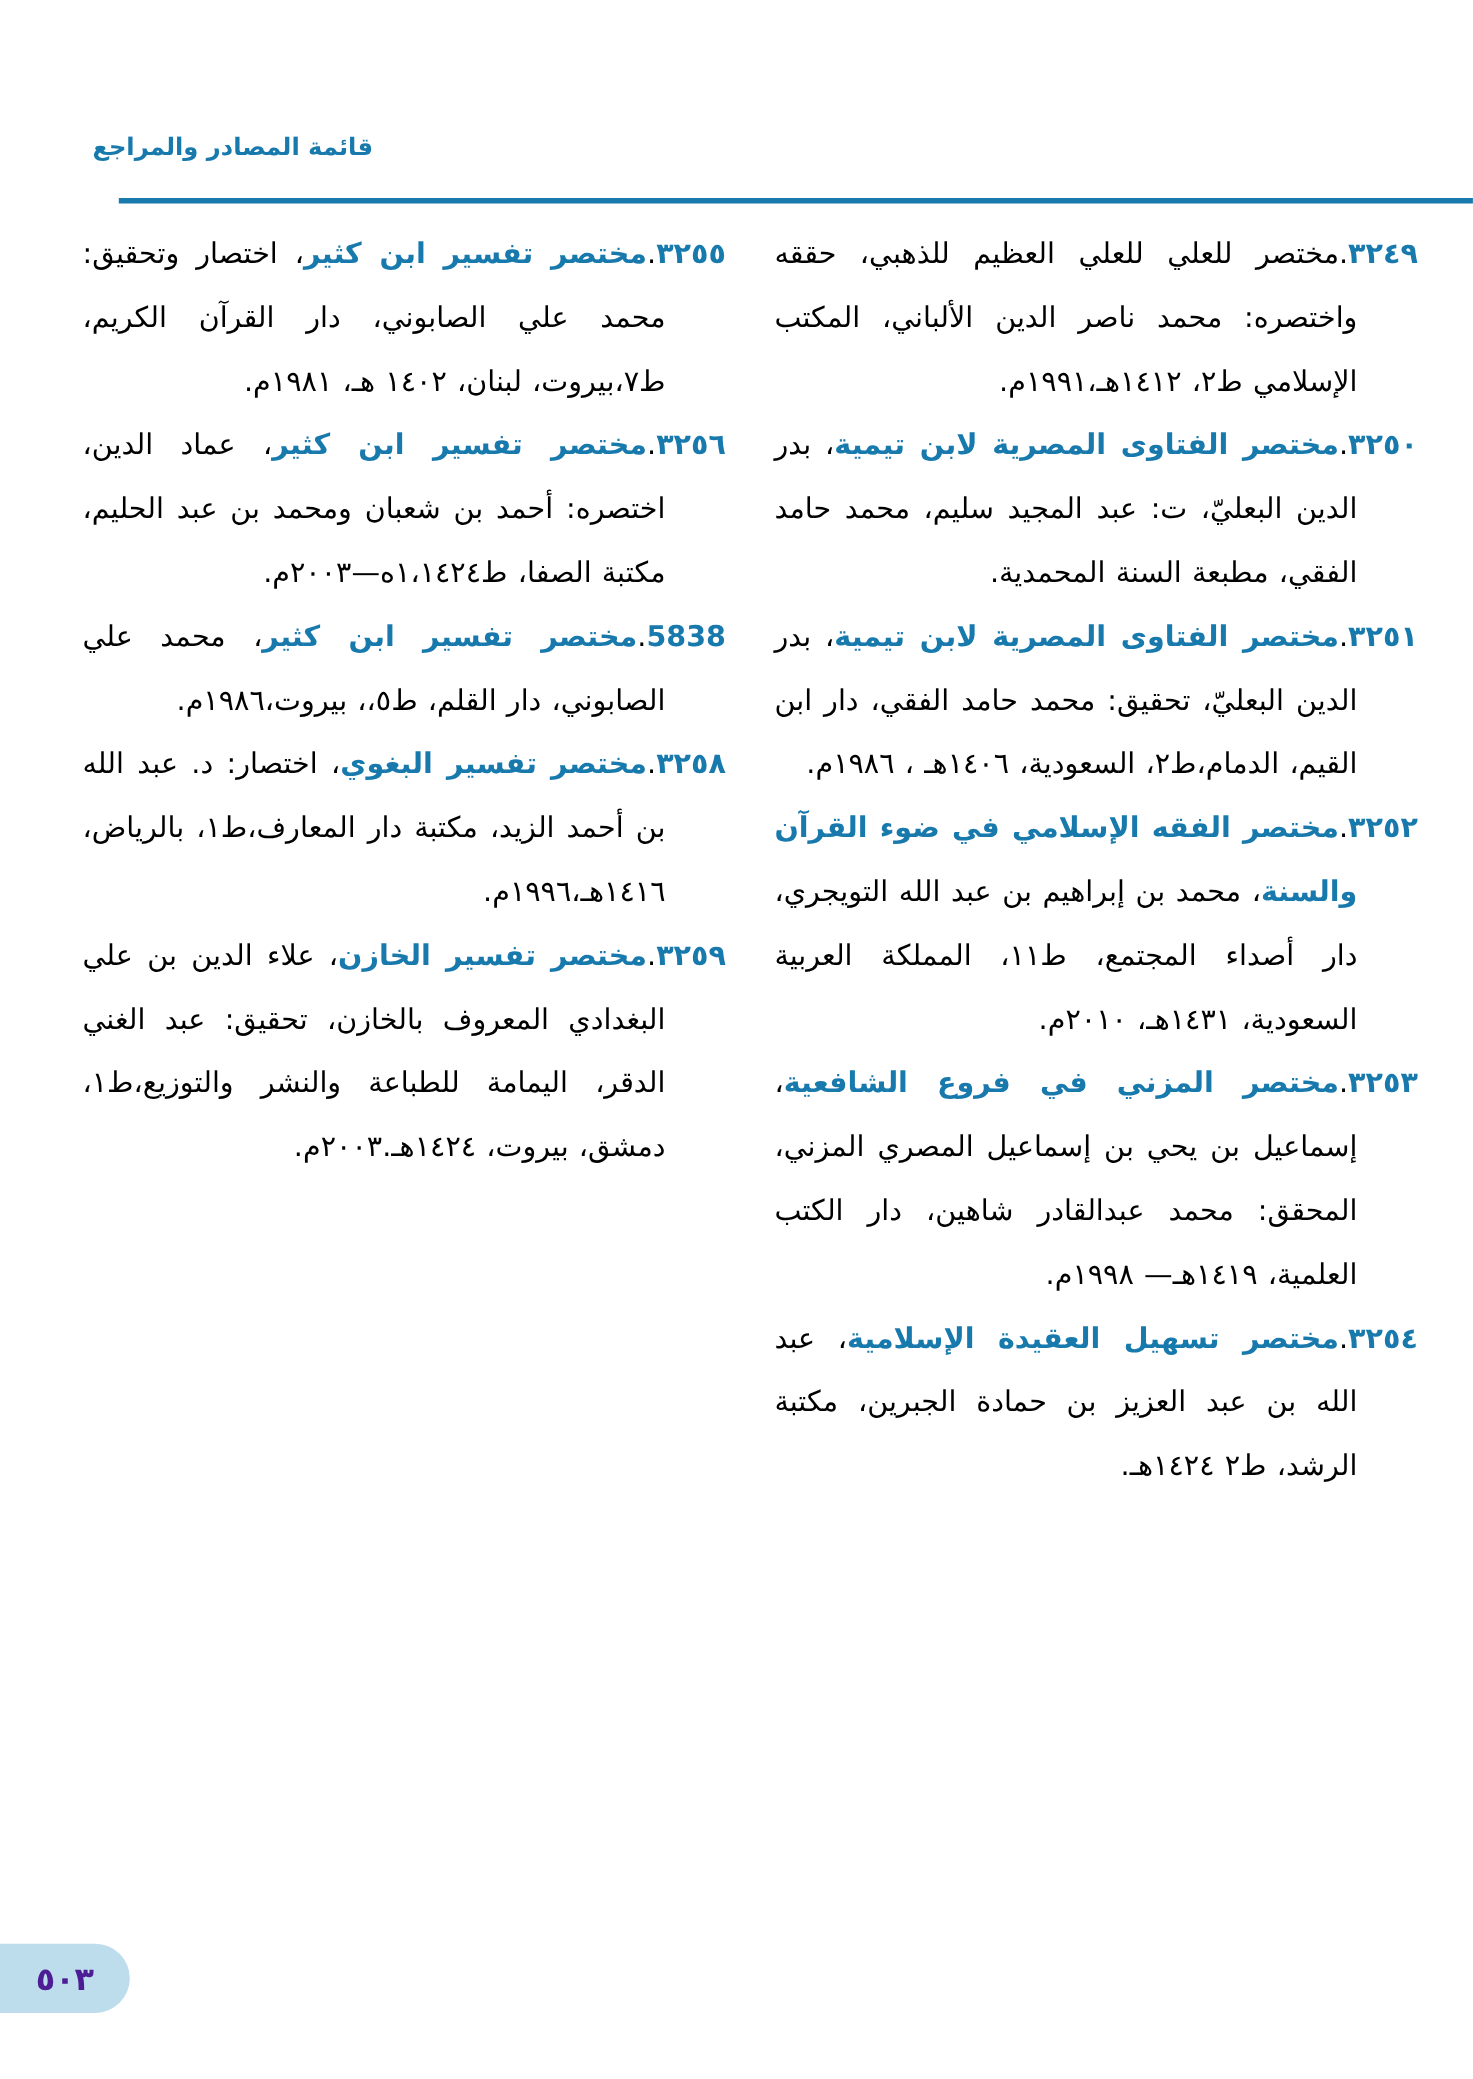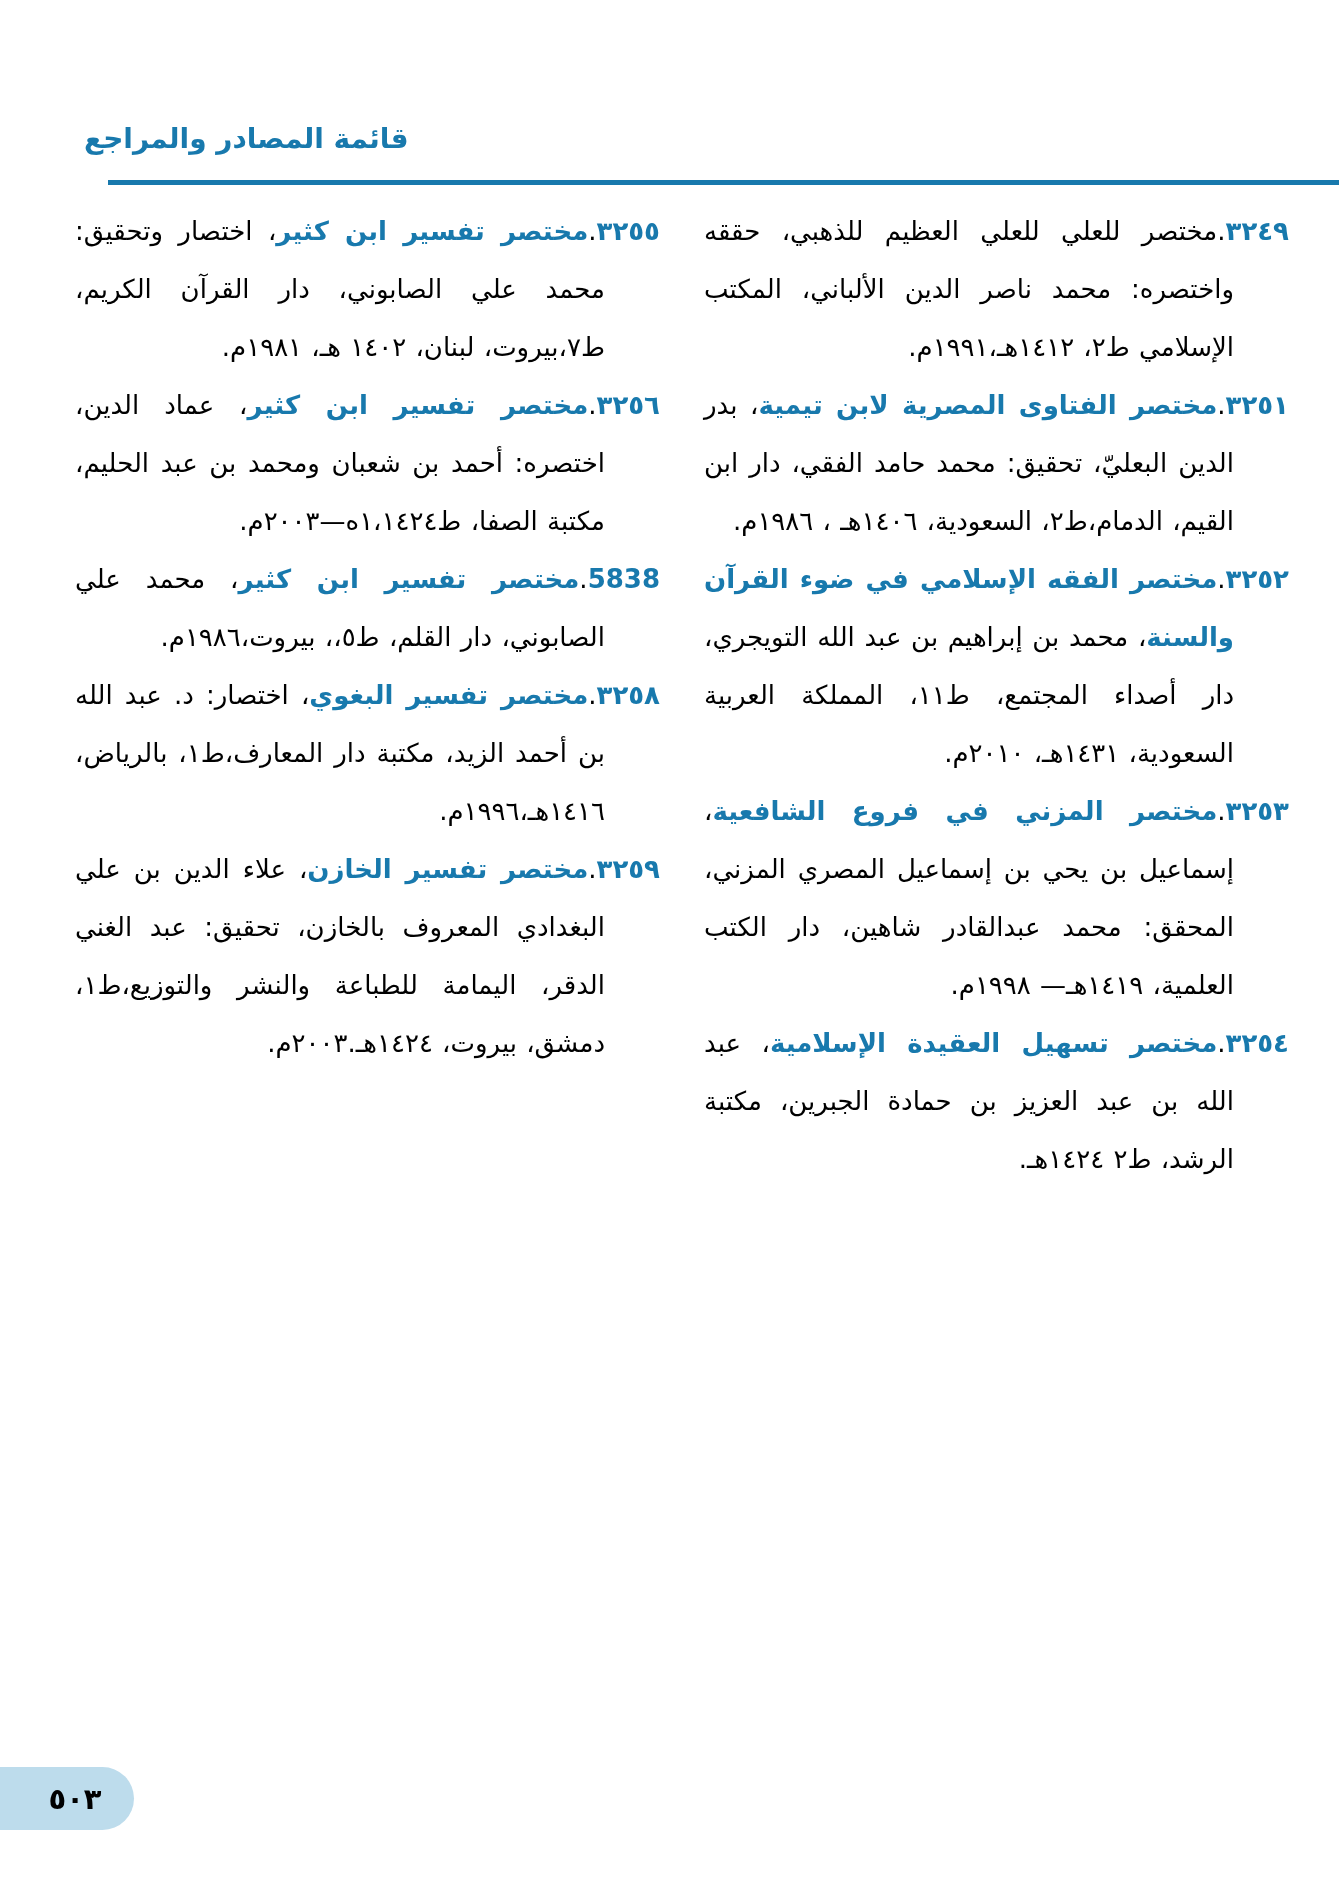--- a/index.html
+++ b/index.html
@@ -11,21 +11,21 @@
   .page{
     position:relative;
     width:1339px;height:1890px;
     background:#ffffff;
     overflow:hidden;
     font-family:"DejaVu Sans",sans-serif;
     color:#000;
   }
   .header-title{
     position:absolute;left:84px;top:122px;
-    font-size:28px;font-weight:700;color:var(--accent);
+    font-size:22px;font-weight:700;color:var(--accent);
     direction:rtl;white-space:nowrap;
   }
   .header-rule{
     position:absolute;left:108px;right:0;top:180px;height:5px;
     background:var(--accent);
   }
   .main{
     position:absolute;top:202px;left:75px;right:50px;height:1570px;
     display:flex;gap:44px;
   }
@@ -40,21 +40,21 @@
   .num{color:var(--accent);font-weight:700;}
   .dot{color:#000;}
   .entry-title{color:var(--accent);font-weight:700;}
   .entry-title.plain{color:#000;font-weight:400;}
   .body-text{color:#000;}
   .footer-badge{
     position:absolute;left:0;top:1767px;width:118px;height:63px;
     background:var(--badge-bg);
     border-radius:0 32px 32px 0;
     display:flex;align-items:center;justify-content:center;
-    color:#000000;font-size:29px;font-weight:700;padding-left:16px;
+    color:#4c1d95;font-size:29px;font-weight:700;
   }
   .footer-site{
     position:absolute;left:131px;top:1782px;
     direction:ltr;
     color:var(--link);font-size:30px;font-weight:600;
     letter-spacing:0.5px;
   }
 </style>
 </head>
 <body>
@@ -63,20 +63,21 @@
 
   <div class="header-title">قائمة المصادر والمراجع</div>
   <div class="header-rule"></div>
 
   <div class="main" dir="rtl">
 
     <div class="col">
 
       <p class="entry"><span class="num">٣٢٤٩</span><span class="dot">.</span><span class="entry-title plain">مختصر للعلي للعلي العظيم</span><span class="body-text"> للذهبي، حققه واختصره: محمد ناصر الدين الألباني، المكتب الإسلامي ط٢، ١٤١٢هـ،١٩٩١م.</span></p>
 
+      <p class="entry"><span class="num">٣٢٥٠</span><span class="dot">.</span><span class="entry-title">مختصر الفتاوى المصرية لابن تيمية</span><span class="body-text">، بدر الدين البعليّ، ت: عبد المجيد سليم، محمد حامد الفقي، مطبعة السنة المحمدية.</span></p>
 
       <p class="entry"><span class="num">٣٢٥١</span><span class="dot">.</span><span class="entry-title">مختصر الفتاوى المصرية لابن تيمية</span><span class="body-text">، بدر الدين البعليّ، تحقيق: محمد حامد الفقي، دار ابن القيم، الدمام،ط٢، السعودية، ١٤٠٦هـ ، ١٩٨٦م.</span></p>
 
       <p class="entry"><span class="num">٣٢٥٢</span><span class="dot">.</span><span class="entry-title">مختصر الفقه الإسلامي في ضوء القرآن والسنة</span><span class="body-text">، محمد بن إبراهيم بن عبد الله التويجري، دار أصداء المجتمع، ط١١، المملكة العربية السعودية، ١٤٣١هـ، ٢٠١٠م.</span></p>
 
       <p class="entry"><span class="num">٣٢٥٣</span><span class="dot">.</span><span class="entry-title">مختصر المزني في فروع الشافعية</span><span class="body-text">، إسماعيل بن يحي بن إسماعيل المصري المزني، المحقق: محمد عبدالقادر شاهين، دار الكتب العلمية، ١٤١٩هـ— ١٩٩٨م.</span></p>
 
       <p class="entry"><span class="num">٣٢٥٤</span><span class="dot">.</span><span class="entry-title">مختصر تسهيل العقيدة الإسلامية</span><span class="body-text">، عبد الله بن عبد العزيز بن حمادة الجبرين، مكتبة الرشد، ط٢ ١٤٢٤هـ.</span></p>
 
     </div>

